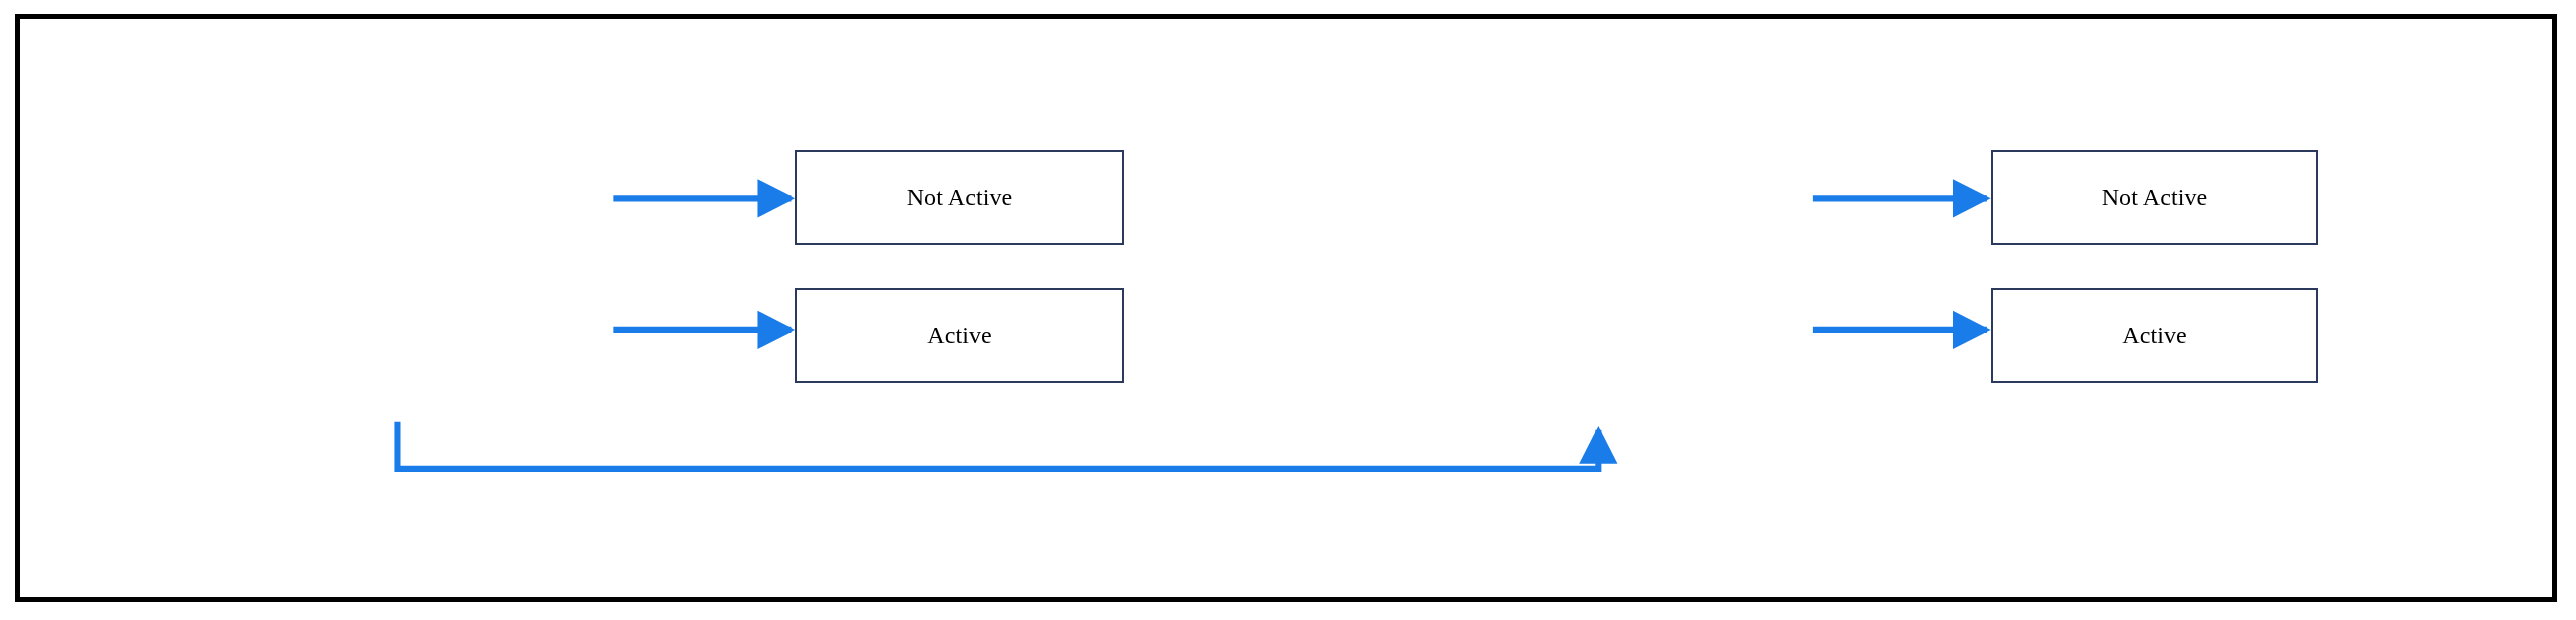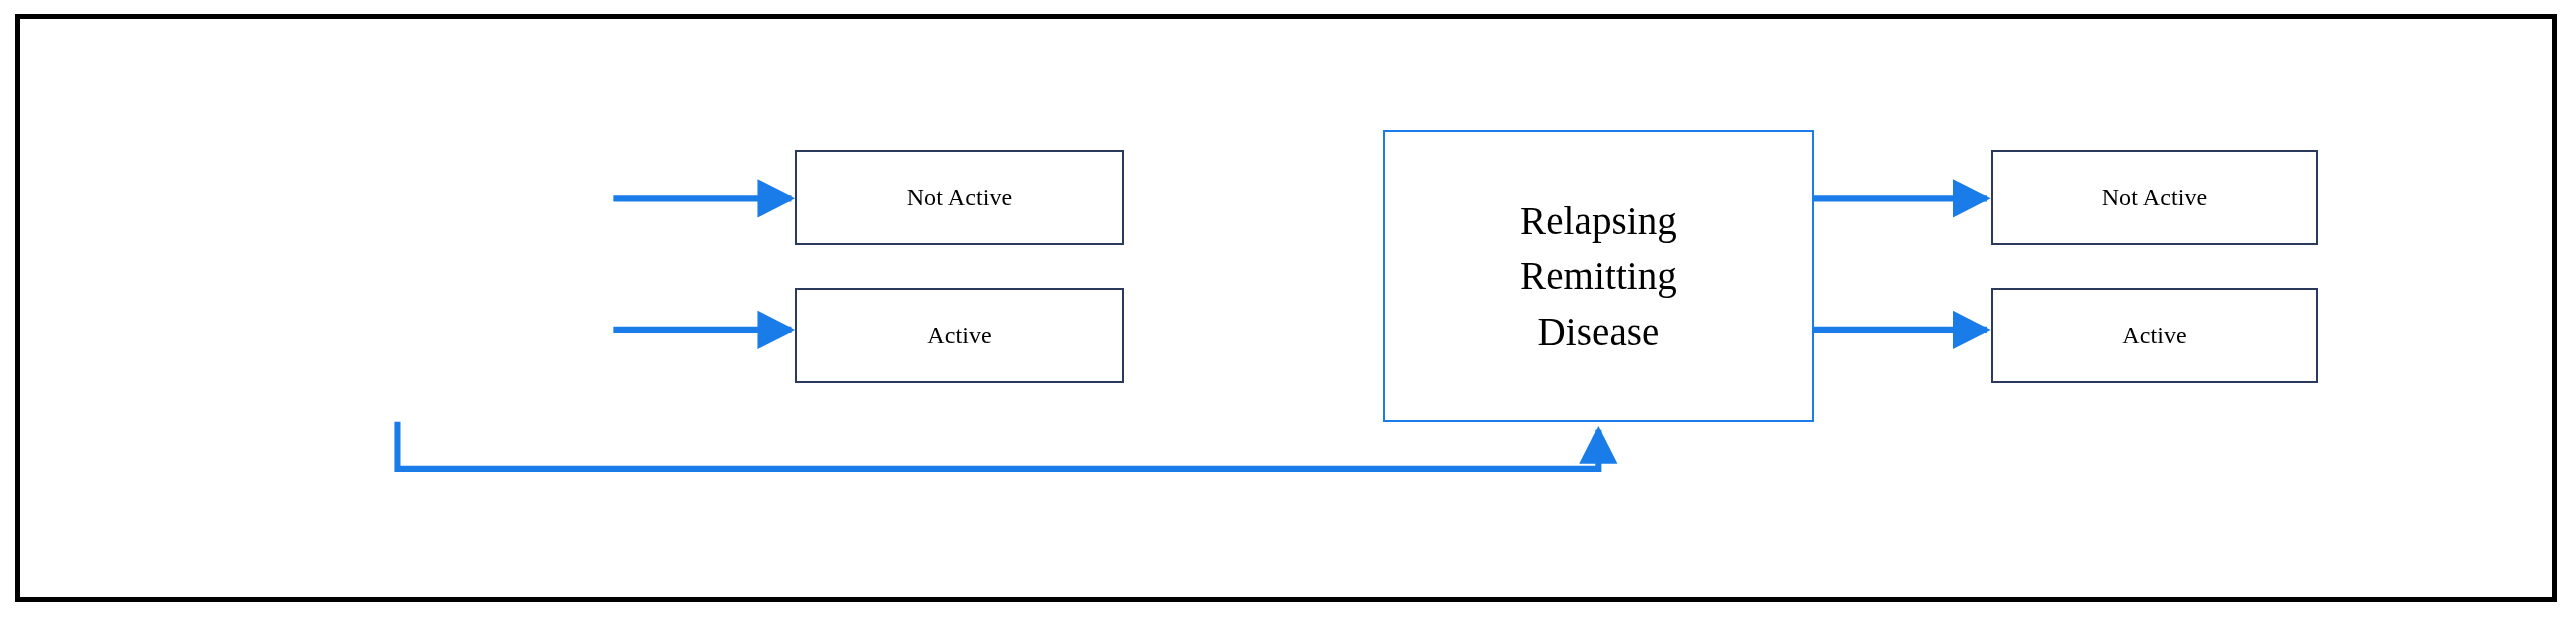--- a/index.html
+++ b/index.html
@@ -102,25 +102,20 @@
 
 
   <div class="node secondary" id="node-cis-notactive">
     <span class="node-label">Not Active</span>
   </div>
 
   <div class="node secondary" id="node-cis-active">
     <span class="node-label">Active</span>
   </div>
 
-  <div class="node primary" id="node-rrd">
-    <span class="node-label" style="white-space: pre-line;">Relapsing
-Remitting
-Disease</span>
-  </div>
 
   <div class="node secondary" id="node-rrd-notactive">
     <span class="node-label">Not Active</span>
   </div>
 
   <div class="node secondary" id="node-rrd-active">
     <span class="node-label">Active</span>
   </div>
 
 </div>

